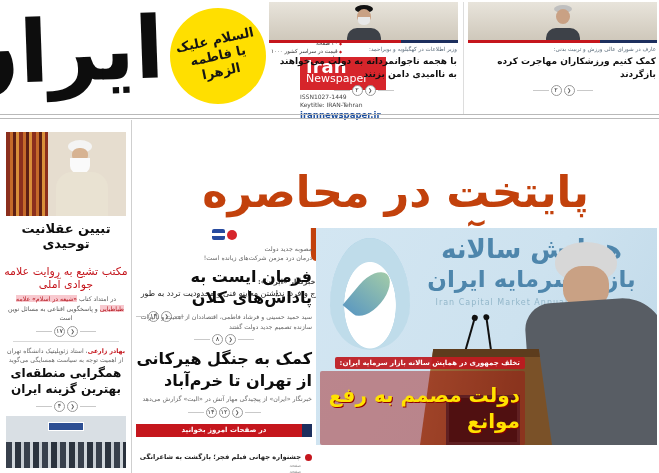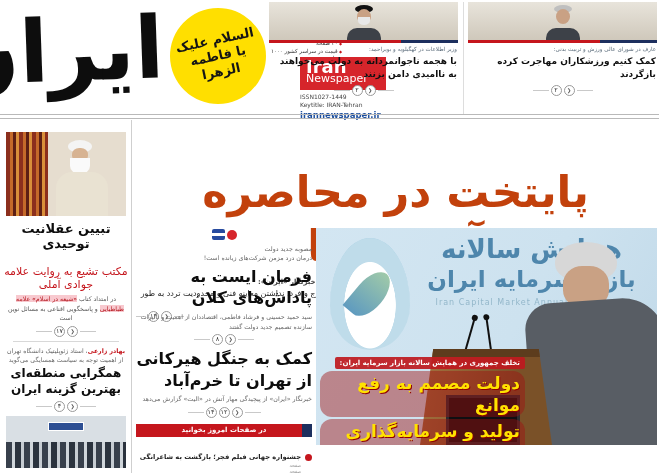--- a/index.html
+++ b/index.html
@@ -123,22 +123,22 @@
             background:linear-gradient(100deg,#a5713f,#7a5128 70%); clip-path:polygon(10% 0,90% 0,100% 100%,0 100%); }
   .podium::before { content:""; position:absolute; left:0; top:0; width:100%; height:8px; background:#5d3c1d; }
   .monitor { position:absolute; left:130px; bottom:0; width:74px; height:50px; background:#0f0f12; border:3px solid #2c2c30; }
   .mic { position:absolute; left:152px; top:90px; width:2px; height:40px; background:#101010; transform:rotate(16deg); }
   .mic.m2 { left:172px; transform:rotate(-8deg); height:36px; }
   .mic::after { content:""; position:absolute; left:-2px; top:-4px; width:6px; height:6px; border-radius:50%; background:#101010; }
 
   .overlay { position:absolute; left:4px; top:122px; width:205px; text-align:right; }
   .ov-kicker { display:inline-block; background:rgba(190,25,30,.92); color:#fff; font-size:7px; font-weight:bold;
                padding:2px 5px; border-radius:2px; }
-  .ov-h { display:inline-block; background:rgba(160,18,18,.45); color:#ffe200; font-size:17px; font-weight:800;
-          line-height:1.3; padding:1px 5px; margin-top:2px; text-shadow:1px 1px 0 #8f0000; border-radius:12px; }
+  .ov-h { display:inline-block; background:rgba(160,18,18,.45); color:#ffe200; font-size:20px; font-weight:800;
+          line-height:1.3; padding:11px 5px; margin-top:2px; text-shadow:1px 1px 0 #8f0000; border-radius:2px; }
 </style>
 </head>
 <body>
 
 <div class="page">
 
   <div class="logo">ایران</div>
 
   <div class="badge">
     <span>السلام علیک</span>

